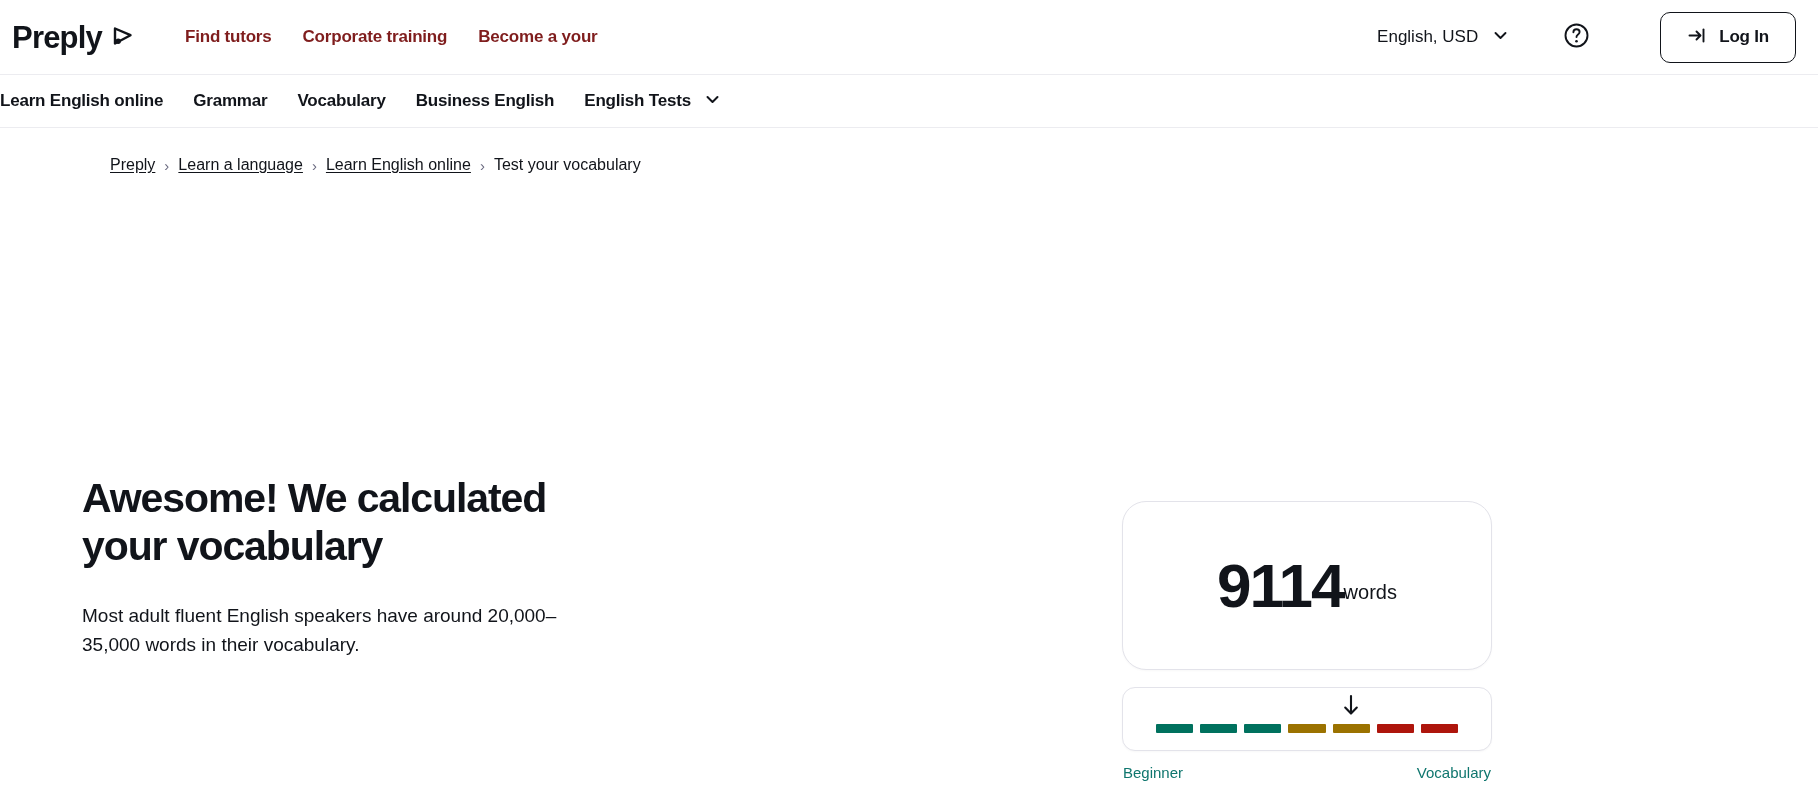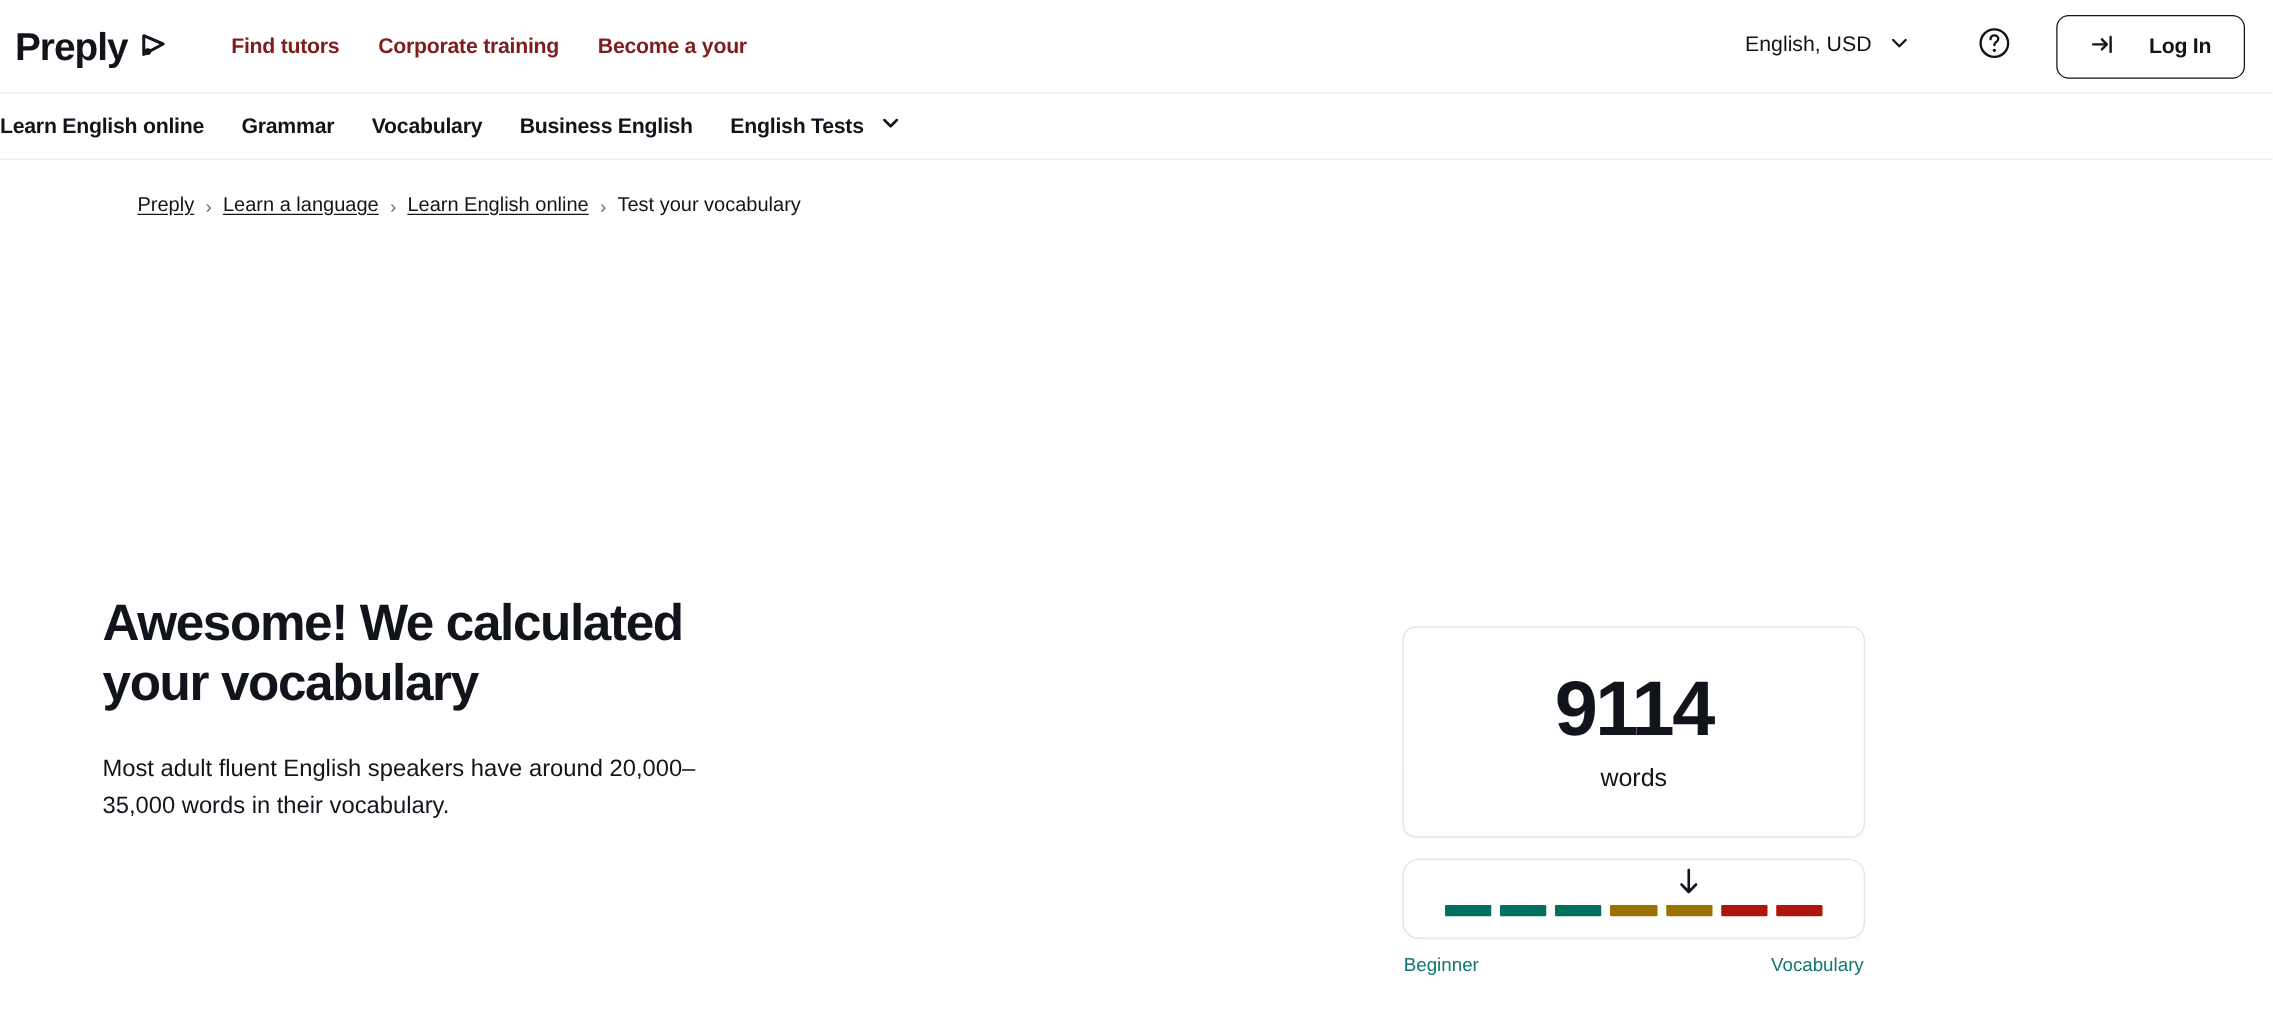--- a/index.html
+++ b/index.html
@@ -68,27 +68,28 @@
   }
   .help-btn {
     width: 34px; height: 34px;
     display: flex; align-items: center; justify-content: center;
     cursor: pointer;
     margin-right: 33px;
   }
   .login-btn {
     display: flex;
     align-items: center;
-    gap: 26px;
+    gap: 11px;
     border: 1.6px solid #11141A;
     border-radius: 10px;
     background: #ffffff;
     padding: 12px 26px;
     cursor: pointer;
     height: 51px;
+    margin-left: 34px;
   }
   .login-btn .lbl {
     font-size: 17px;
     font-weight: 700;
     color: #11141A;
     letter-spacing: -0.2px;
   }
 
   
   .sub-nav {
@@ -162,24 +163,24 @@
   
   .right-col {
     position: absolute;
     left: 1122px;
     top: 327px;
     width: 370px;
   }
   .score-card {
     background: #ffffff;
     border: 1px solid #E3E3EA;
-    border-radius: 11px;
+    border-radius: 24px;
     height: 169px;
     display: flex;
-    flex-direction: column;
+    flex-direction: row;
     align-items: center;
     justify-content: center;
     box-shadow: 0 1px 2px rgba(17,20,26,0.03);
   }
   .score-num {
     font-size: 62px;
     font-weight: 700;
     letter-spacing: -2px;
     color: #11141A;
     line-height: 1;

